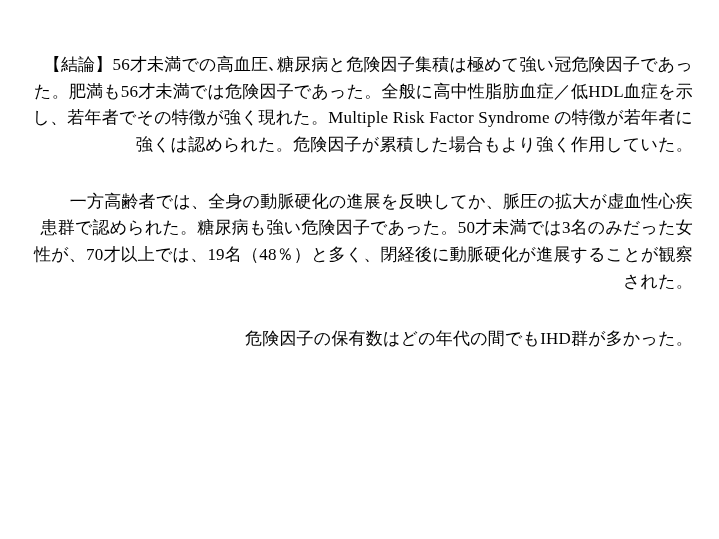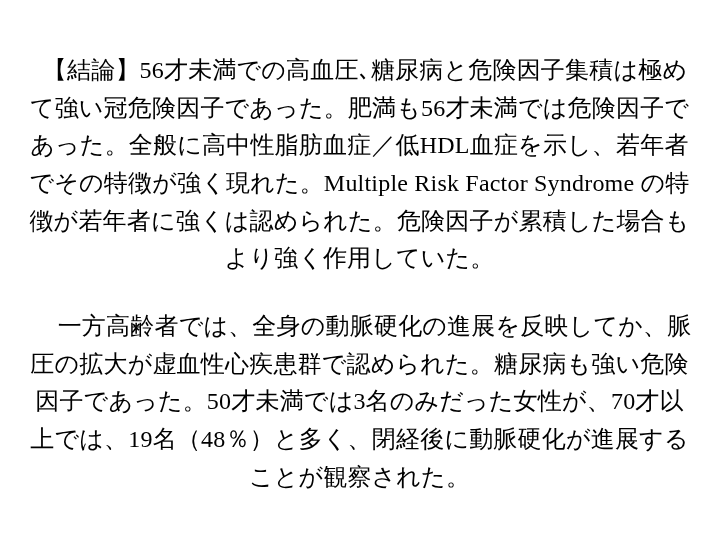--- a/index.html
+++ b/index.html
@@ -15,23 +15,23 @@
     overflow: hidden;
   }
   .slide {
     position: relative;
     width: 719px;
     height: 539px;
     box-sizing: border-box;
     padding: 40px 26px 0 26px;
   }
   .para {
-    font-size: 24px;
+    font-size: 17px;
     line-height: 1.57;
-    text-align: center;
+    text-align: right;
     letter-spacing: 0.2px;
     margin: 0;
     word-break: break-all;
   }
   .para-1 {
     margin-top: 12px;
     text-indent: 11px;
   }
   .para-2 {
     margin-top: 30px;
@@ -41,13 +41,14 @@
     margin-top: 30px;
     text-indent: 44px;
   }
 </style>
 </head>
 <body>
 
 <div class="slide">
   <p class="para para-1">【結論】56才未満での高血圧､糖尿病と危険因子集積は極めて強い冠危険因子であった。肥満も56才未満では危険因子であった。全般に高中性脂肪血症／低HDL血症を示し、若年者でその特徴が強く現れた。Multiple Risk Factor Syndrome の特徴が若年者に強くは認められた。危険因子が累積した場合もより強く作用していた。</p>
   <p class="para para-2">一方高齢者では、全身の動脈硬化の進展を反映してか、脈圧の拡大が虚血性心疾患群で認められた。糖尿病も強い危険因子であった。50才未満では3名のみだった女性が、70才以上では、19名（48％）と多く、閉経後に動脈硬化が進展することが観察された。</p>
+  <p class="para para-3">危険因子の保有数はどの年代の間でもIHD群が多かった。</p>
 </div>
 
 </body></html>

